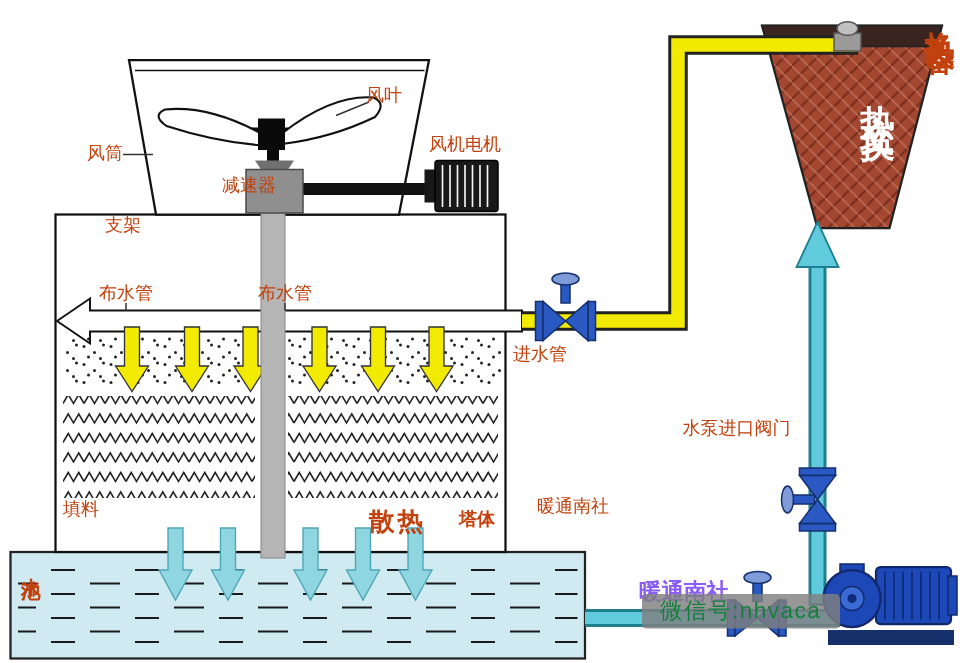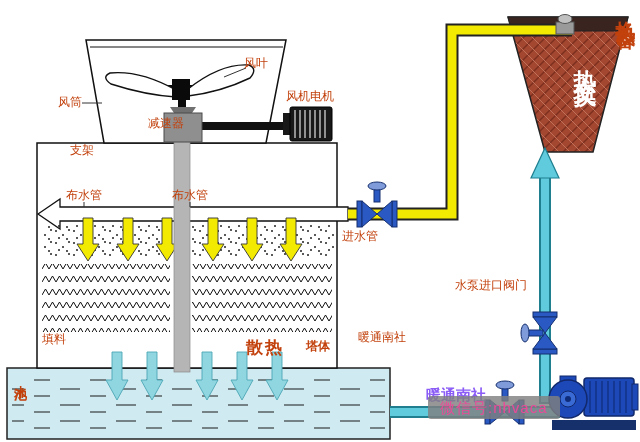--- a/index.html
+++ b/index.html
@@ -10,21 +10,21 @@
   #scene{position:absolute;left:0;top:0;}
   .lbl{position:absolute;color:#c2410c;font-size:12px;line-height:1.15;white-space:nowrap;}
   .vert{writing-mode:vertical-rl;text-orientation:upright;white-space:normal;}
   .big-right{font-size:20px;font-weight:700;letter-spacing:3px;}
   .hx-label{font-size:23px;font-weight:700;color:#fff;letter-spacing:7px;}
   .bold14{font-size:12px;font-weight:400;}
   .bold17{font-size:17px;font-weight:700;letter-spacing:2px;text-align:center;}
   .pool-label{font-size:13px;font-weight:700;letter-spacing:2px;}
   .wm-green{color:#8b5cf6;font-size:15px;font-weight:700;margin-left:48px;}
   .wm-box{
-    background:rgba(128,128,128,0.82);color:#ec4899;font-size:15px;
+    background:rgba(128,128,128,0.82);color:#15803d;font-size:15px;
     padding:3px 12px;border-radius:3px;letter-spacing:1px;
   }
 </style>
 </head>
 <body>
 
 <div id="canvas">
 
   <svg id="scene" width="640" height="442" viewBox="0 0 640 442">
     <defs>

